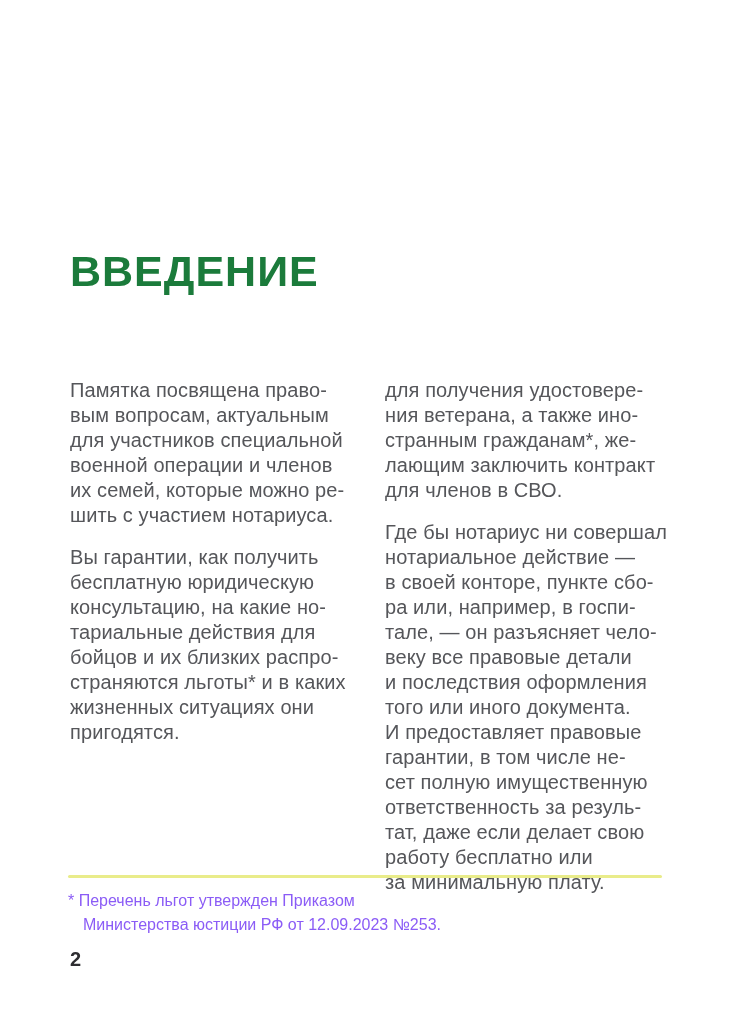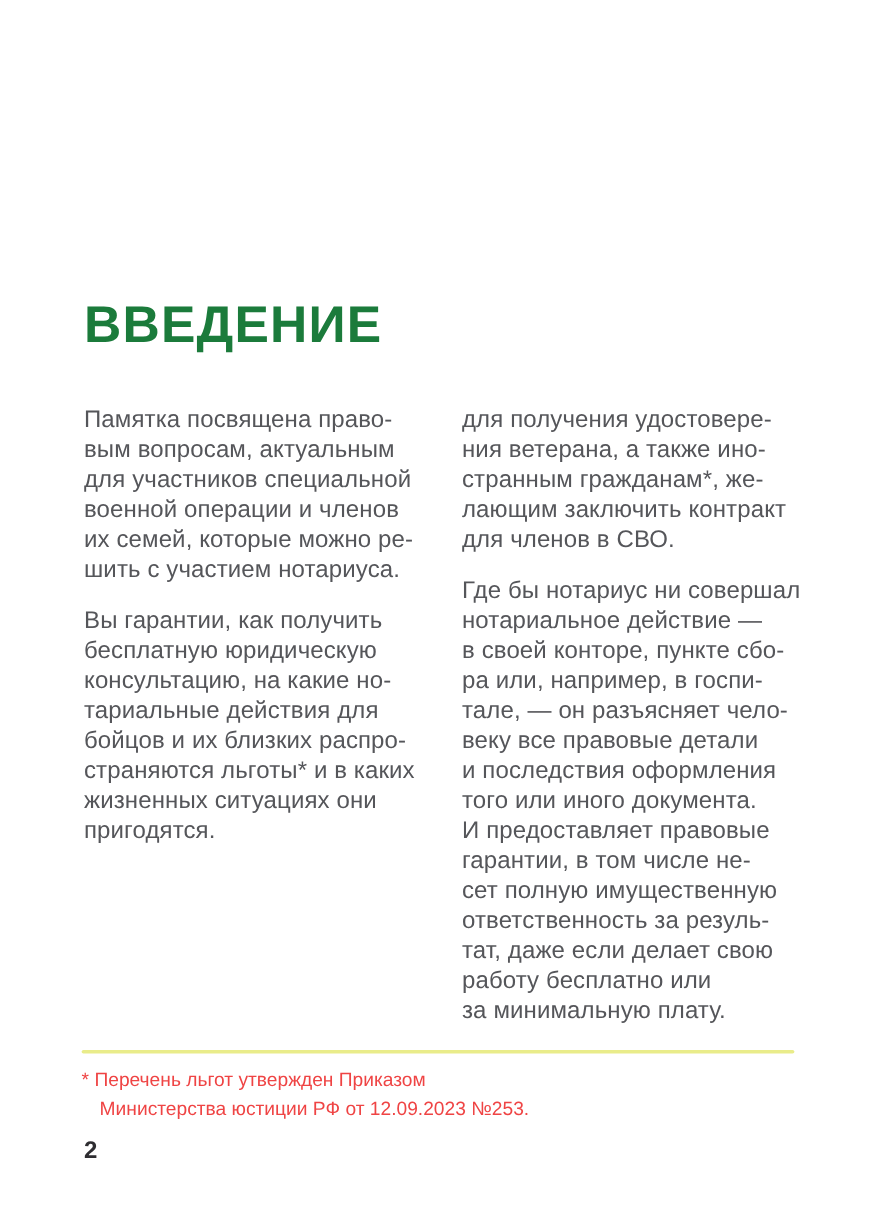--- a/index.html
+++ b/index.html
@@ -39,20 +39,21 @@
     position: absolute;
     left: 70px;
     top: 338px;
     width: 606px;
     display: flex;
     column-gap: 25px;
   }
   .col {
     width: 290px;
     flex: 0 0 290px;
+    margin-top: 40px;
   }
   .col p {
     margin: 0 0 17px 0;
     font-size: 20px;
     line-height: 25px;
     font-weight: 400;
     letter-spacing: 0.1px;
     color: #55565a;
     white-space: pre-line;
   }
@@ -66,21 +67,21 @@
     border-radius: 2px;
   }
   .footnote {
     position: absolute;
     left: 68px;
     top: 889px;
     width: 480px;
     margin: 0;
     font-size: 16px;
     line-height: 24px;
-    color: #ef4444;
+    color: #8b5cf6;
     white-space: pre-line;
     padding-left: 15px;
     text-indent: -15px;
   }
   .page-number {
     position: absolute;
     left: 70px;
     top: 948px;
     font-size: 20px;
     font-weight: 700;

